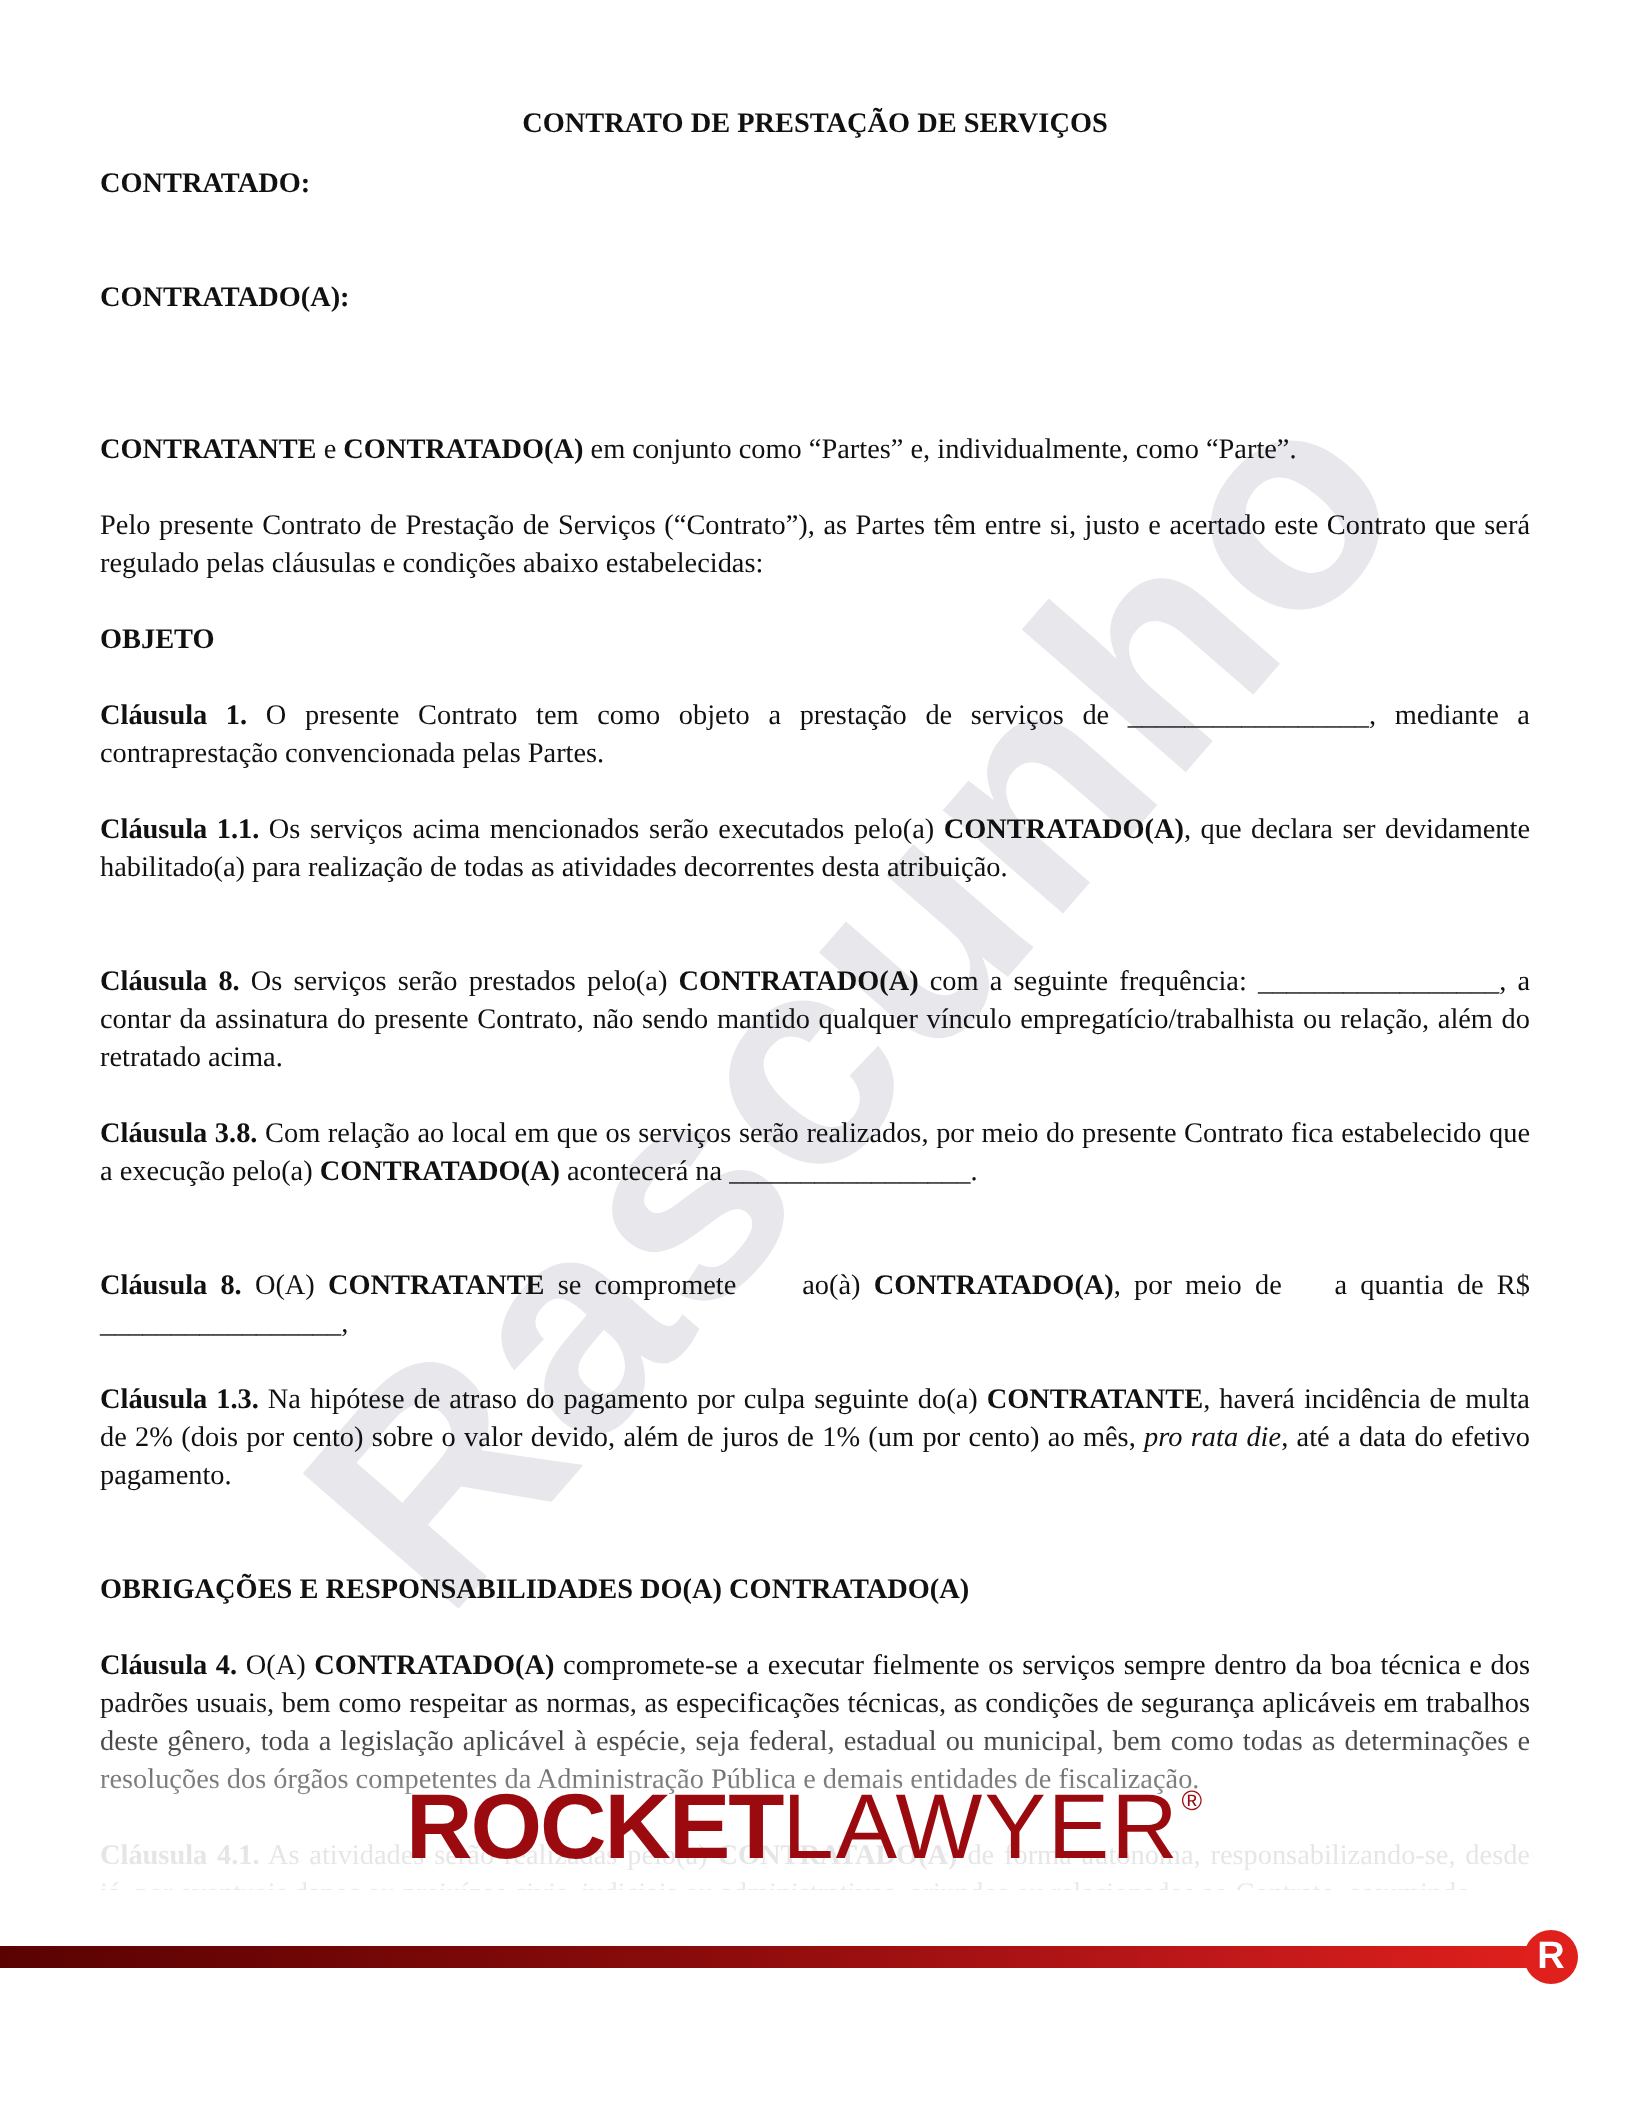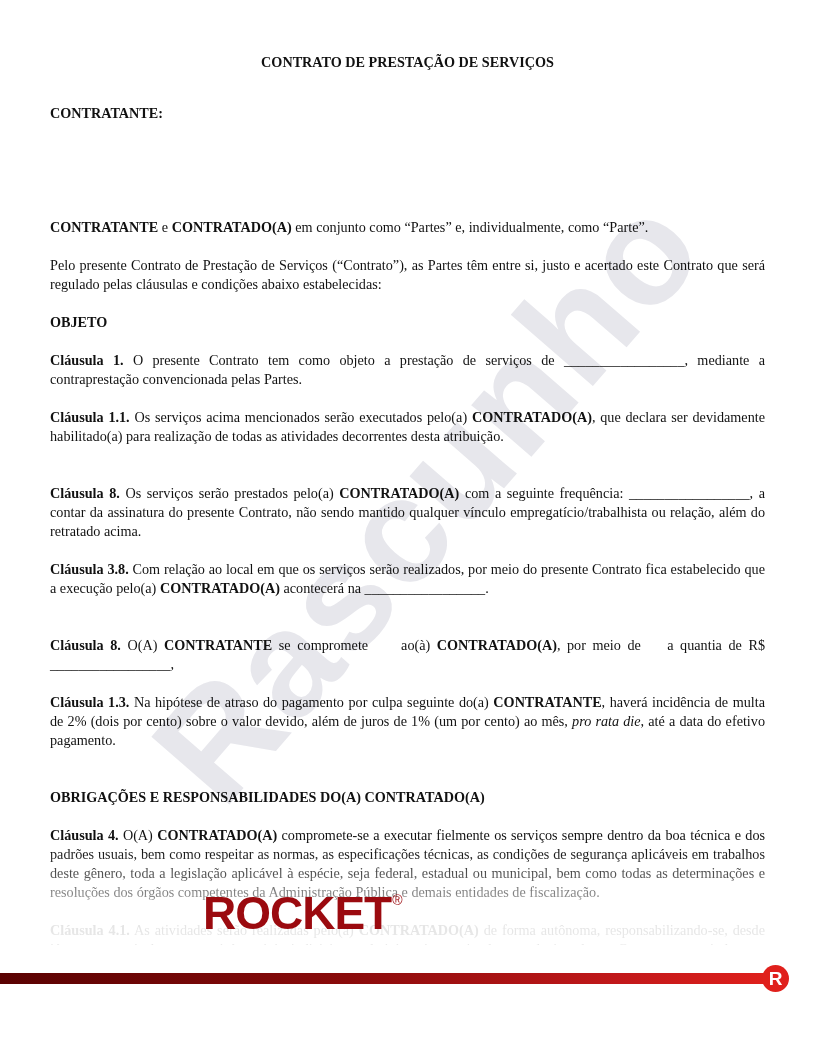--- a/index.html
+++ b/index.html
@@ -5,21 +5,21 @@
   html, body { margin: 0; padding: 0; background: #ffffff; }
   body { width: 816px; height: 1054px; position: relative; overflow: hidden;
          font-family: "Liberation Serif", "DejaVu Serif", serif; color: #111; }
   .page { position: absolute; left: 0; top: 0; width: 816px; height: 1054px; }
   .watermark { position: absolute; left: 60px; top: 420px; width: 720px; text-align: center;
                font-family: "Liberation Sans", "DejaVu Sans", sans-serif; font-weight: bold;
                font-size: 150px; color: #e7e7ec; transform: rotate(-49deg); transform-origin: center;
                letter-spacing: 2px; z-index: 0; user-select: none; }
   .content { position: absolute; left: 50px; top: 53px; width: 715px; z-index: 1;
              font-size: 14.2px; line-height: 19px; }
-  .title { text-align: center; font-weight: bold; margin: 0 0 32px 0; }
+  .title { text-align: center; font-weight: bold; margin: 0 0 11px 0; }
   .label { font-weight: bold; margin: 0; }
   p { margin: 0; text-align: justify; }
   .sec { font-weight: bold; margin: 0; font-family: Liberation Serif, serif; }
   b { font-weight: bold; }
   .fade2 { color: #b8b8b8; }
   .logo { position: absolute; left: 203px; top: 891px; z-index: 2; height: 44px; display: flex; align-items: flex-start;
           font-family: "Liberation Sans", "DejaVu Sans", sans-serif; color: #9b0a0f; }
   .logo .rocket { font-weight: bold; font-size: 46px; line-height: 44px; letter-spacing: -1px; }
   .logo .lawyer { font-weight: normal; font-size: 46px; line-height: 44px; letter-spacing: 1px; transform: scaleY(1.0); }
   .logo .reg { font-size: 14px; line-height: 14px; margin-left: 1px; margin-top: 2px; }
@@ -33,22 +33,23 @@
 </head>
 <body>
 
 <div class="page">
 
   <div class="watermark">Rascunho</div>
 
   <div class="content">
     <div class="title">CONTRATO DE PRESTAÇÃO DE SERVIÇOS</div>
 
-    <div class="label">CONTRATANTE:</div>
+    <div class="label">CONTRATADO:</div>
     <div style="height:38px"></div>
+    <div class="label">CONTRATADO(A):</div>
     <div style="height:57px"></div>
 
     <p>
       <b>CONTRATANTE</b><span> e </span><b>CONTRATADO(A)</b><span> em conjunto como “Partes” e, individualmente, como “Parte”.</span>
     </p>
     <div style="height:19px"></div>
 
     <p>Pelo presente Contrato de Prestação de Serviços (“Contrato”), as Partes têm entre si, justo e acertado este Contrato que será regulado pelas cláusulas e condições abaixo estabelecidas:</p>
     <div style="height:19px"></div>
 
@@ -98,18 +99,19 @@
       <b>Cláusula 4.1.</b><span>  As atividades serão realizadas pelo(a) </span><b>CONTRATADO(A)</b><span> de forma autônoma, responsabilizando-se, desde já, por eventuais danos ou prejuízos civis, judiciais ou administrativos, oriundos ou relacionados ao Contrato, assumindo</span>
     </p>
   </div>
 
   <div style="position:absolute;left:0;top:850px;width:816px;height:110px;z-index:1;
               background:linear-gradient(to bottom, rgba(255,255,255,0) 0%, rgba(255,255,255,0.55) 45%, rgba(255,255,255,0.75) 100%);"></div>
   <div style="position:absolute;left:0;top:945px;width:816px;height:109px;background:#fff;z-index:1;"></div>
 
   <div class="logo">
     <span class="rocket">ROCKET</span>
+    <span class="lawyer">LAWYER</span>
     <span class="reg">®</span>
   </div>
 
   <div class="footer-bar"></div>
   <div class="footer-badge">R</div>
 </div>
 
 </body></html>

